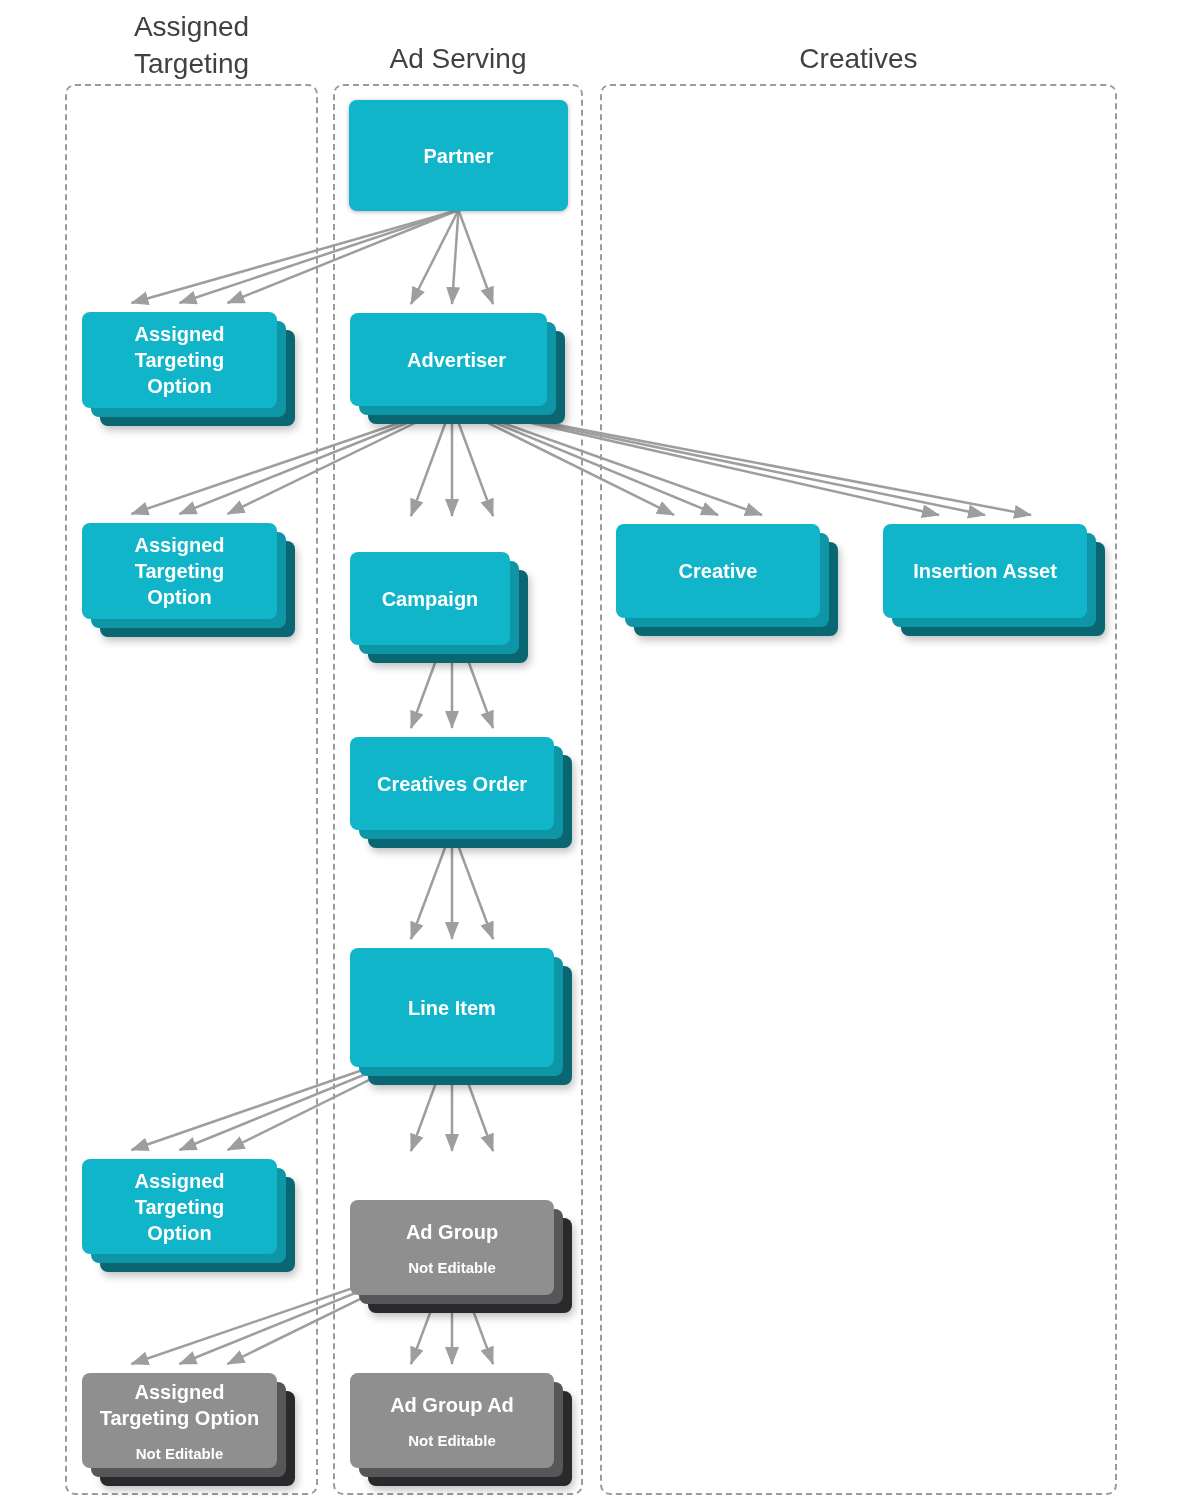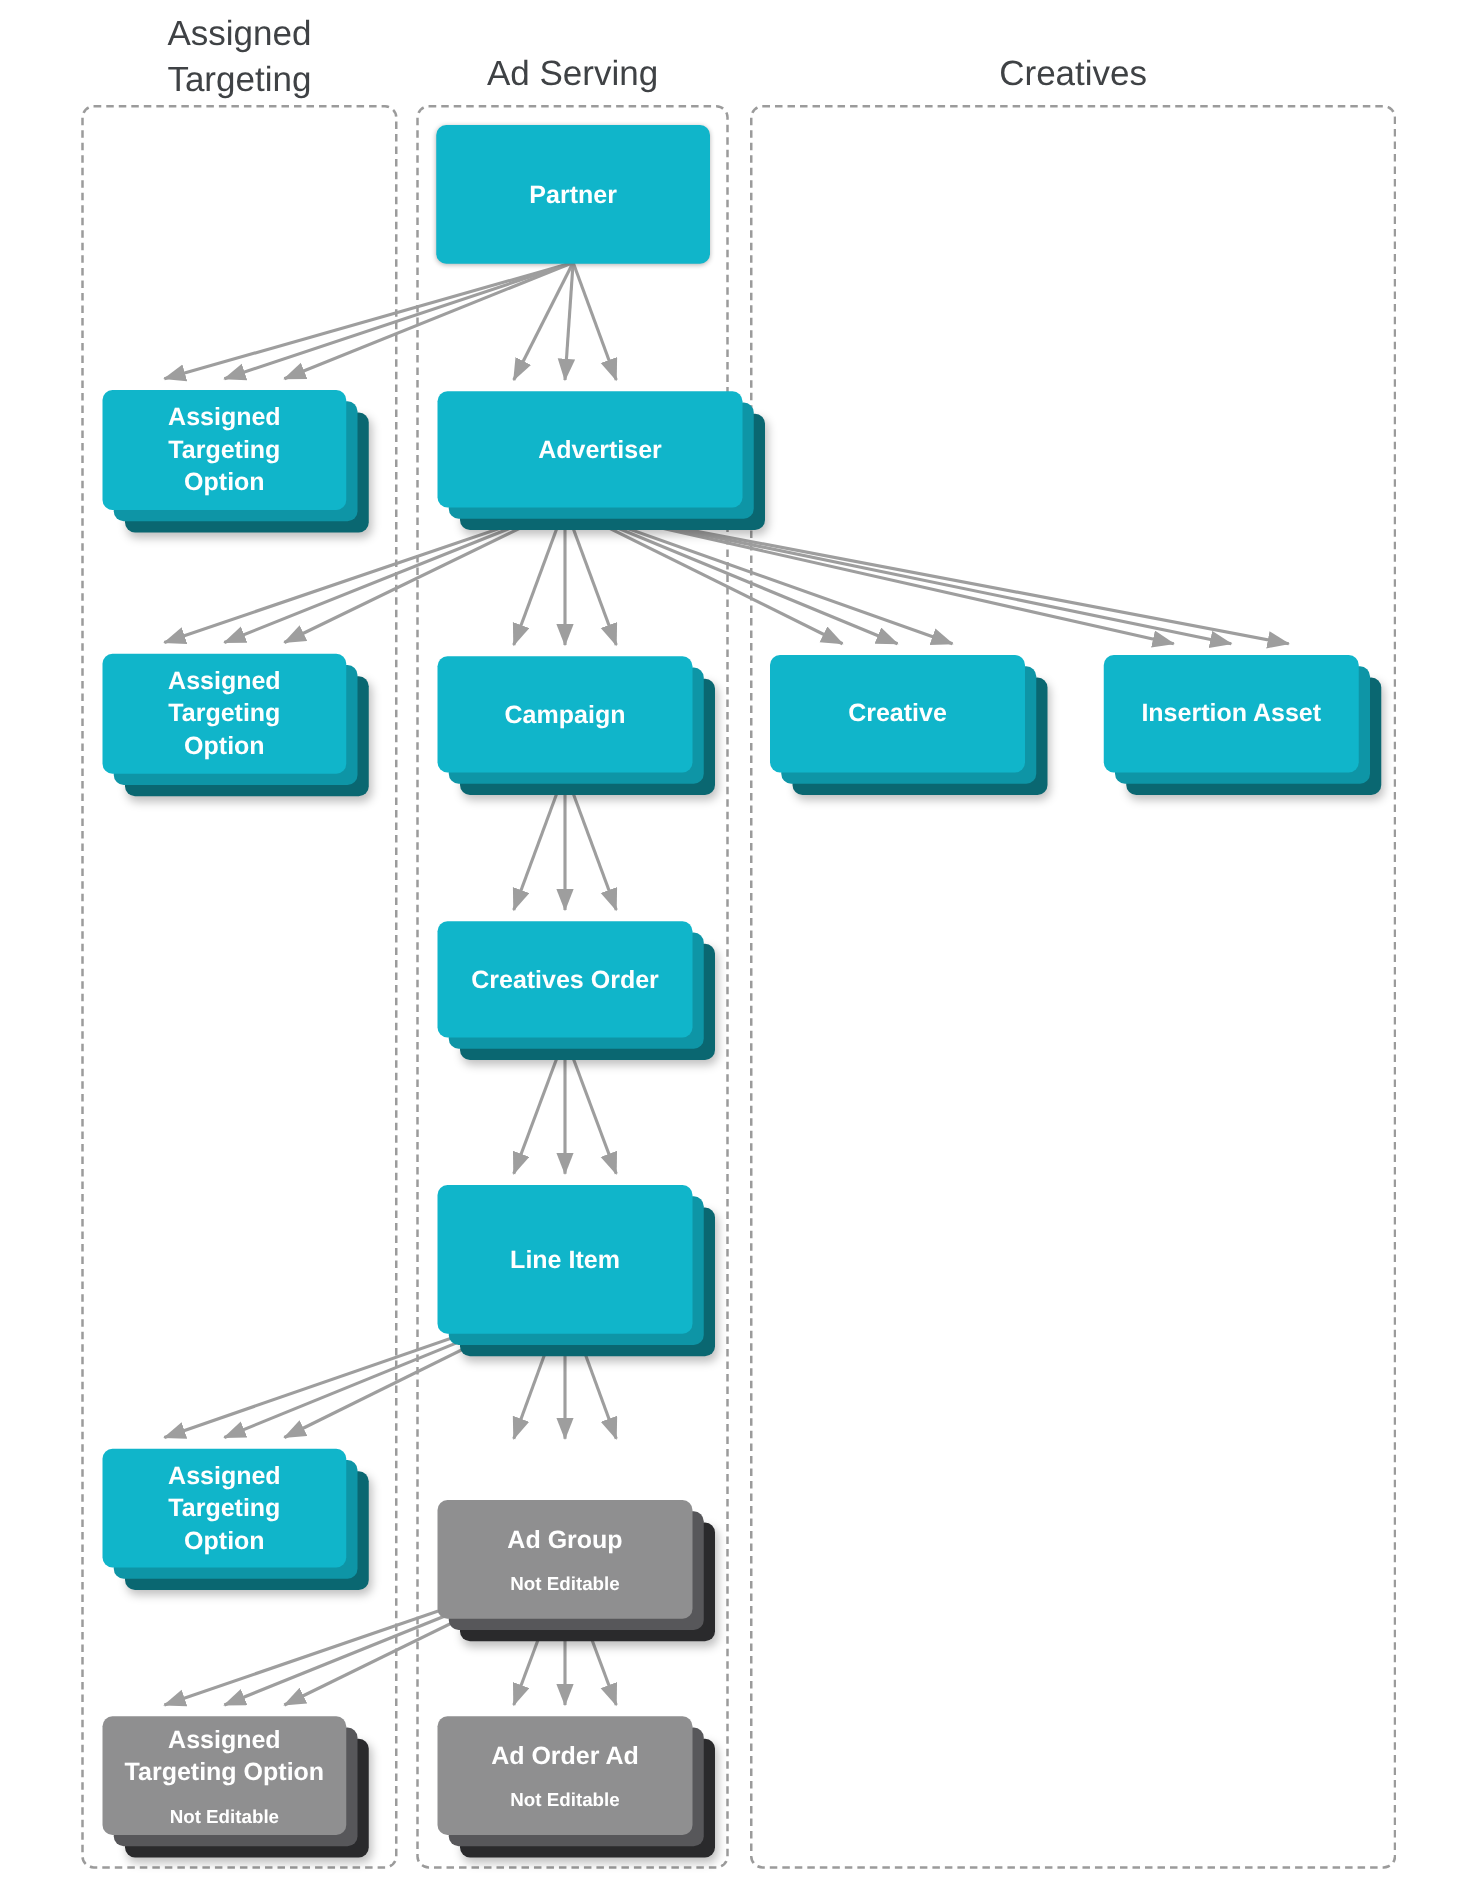--- a/index.html
+++ b/index.html
@@ -116,29 +116,29 @@
 
   <div class="nodes-layer">
       <div class="node teal-single" style="left: 349px; top: 100px; width: 219px; height: 111px;">
         <div class="label">Partner</div>
       </div>
       <div class="node teal" style="left: 82px; top: 312px; width: 195px; height: 96px;">
         <div class="label">Assigned
 Targeting
 Option</div>
       </div>
-      <div class="node teal" style="left: 350px; top: 313px; width: 244px; height: 93px; padding-left: 16px;">
+      <div class="node teal" style="left: 350px; top: 313px; width: 197px; height: 93px; padding-left: 16px;">
         <div class="label">Advertiser</div>
       </div>
       <div class="node teal" style="left: 82px; top: 523px; width: 195px; height: 96px;">
         <div class="label">Assigned
 Targeting
 Option</div>
       </div>
-      <div class="node teal" style="left: 350px; top: 525px; width: 204px; height: 93px;">
+      <div class="node teal" style="left: 350px; top: 552px; width: 160px; height: 93px;">
         <div class="label">Campaign</div>
       </div>
       <div class="node teal" style="left: 616px; top: 524px; width: 204px; height: 94px;">
         <div class="label">Creative</div>
       </div>
       <div class="node teal" style="left: 883px; top: 524px; width: 204px; height: 94px;">
         <div class="label">Insertion Asset</div>
       </div>
       <div class="node teal" style="left: 350px; top: 737px; width: 204px; height: 93px;">
         <div class="label">Creatives Order</div>
@@ -154,18 +154,18 @@
       <div class="node gray" style="left: 350px; top: 1200px; width: 204px; height: 95px;">
         <div class="label">Ad Group</div>
         <div class="sub">Not Editable</div>
       </div>
       <div class="node gray" style="left: 82px; top: 1373px; width: 195px; height: 95px;">
         <div class="label">Assigned
 Targeting Option</div>
         <div class="sub">Not Editable</div>
       </div>
       <div class="node gray" style="left: 350px; top: 1373px; width: 204px; height: 95px;">
-        <div class="label">Ad Order Ad</div>
+        <div class="label">Ad Group Ad</div>
         <div class="sub">Not Editable</div>
       </div>
     </div>
 
 </div>
 
 </body></html>

